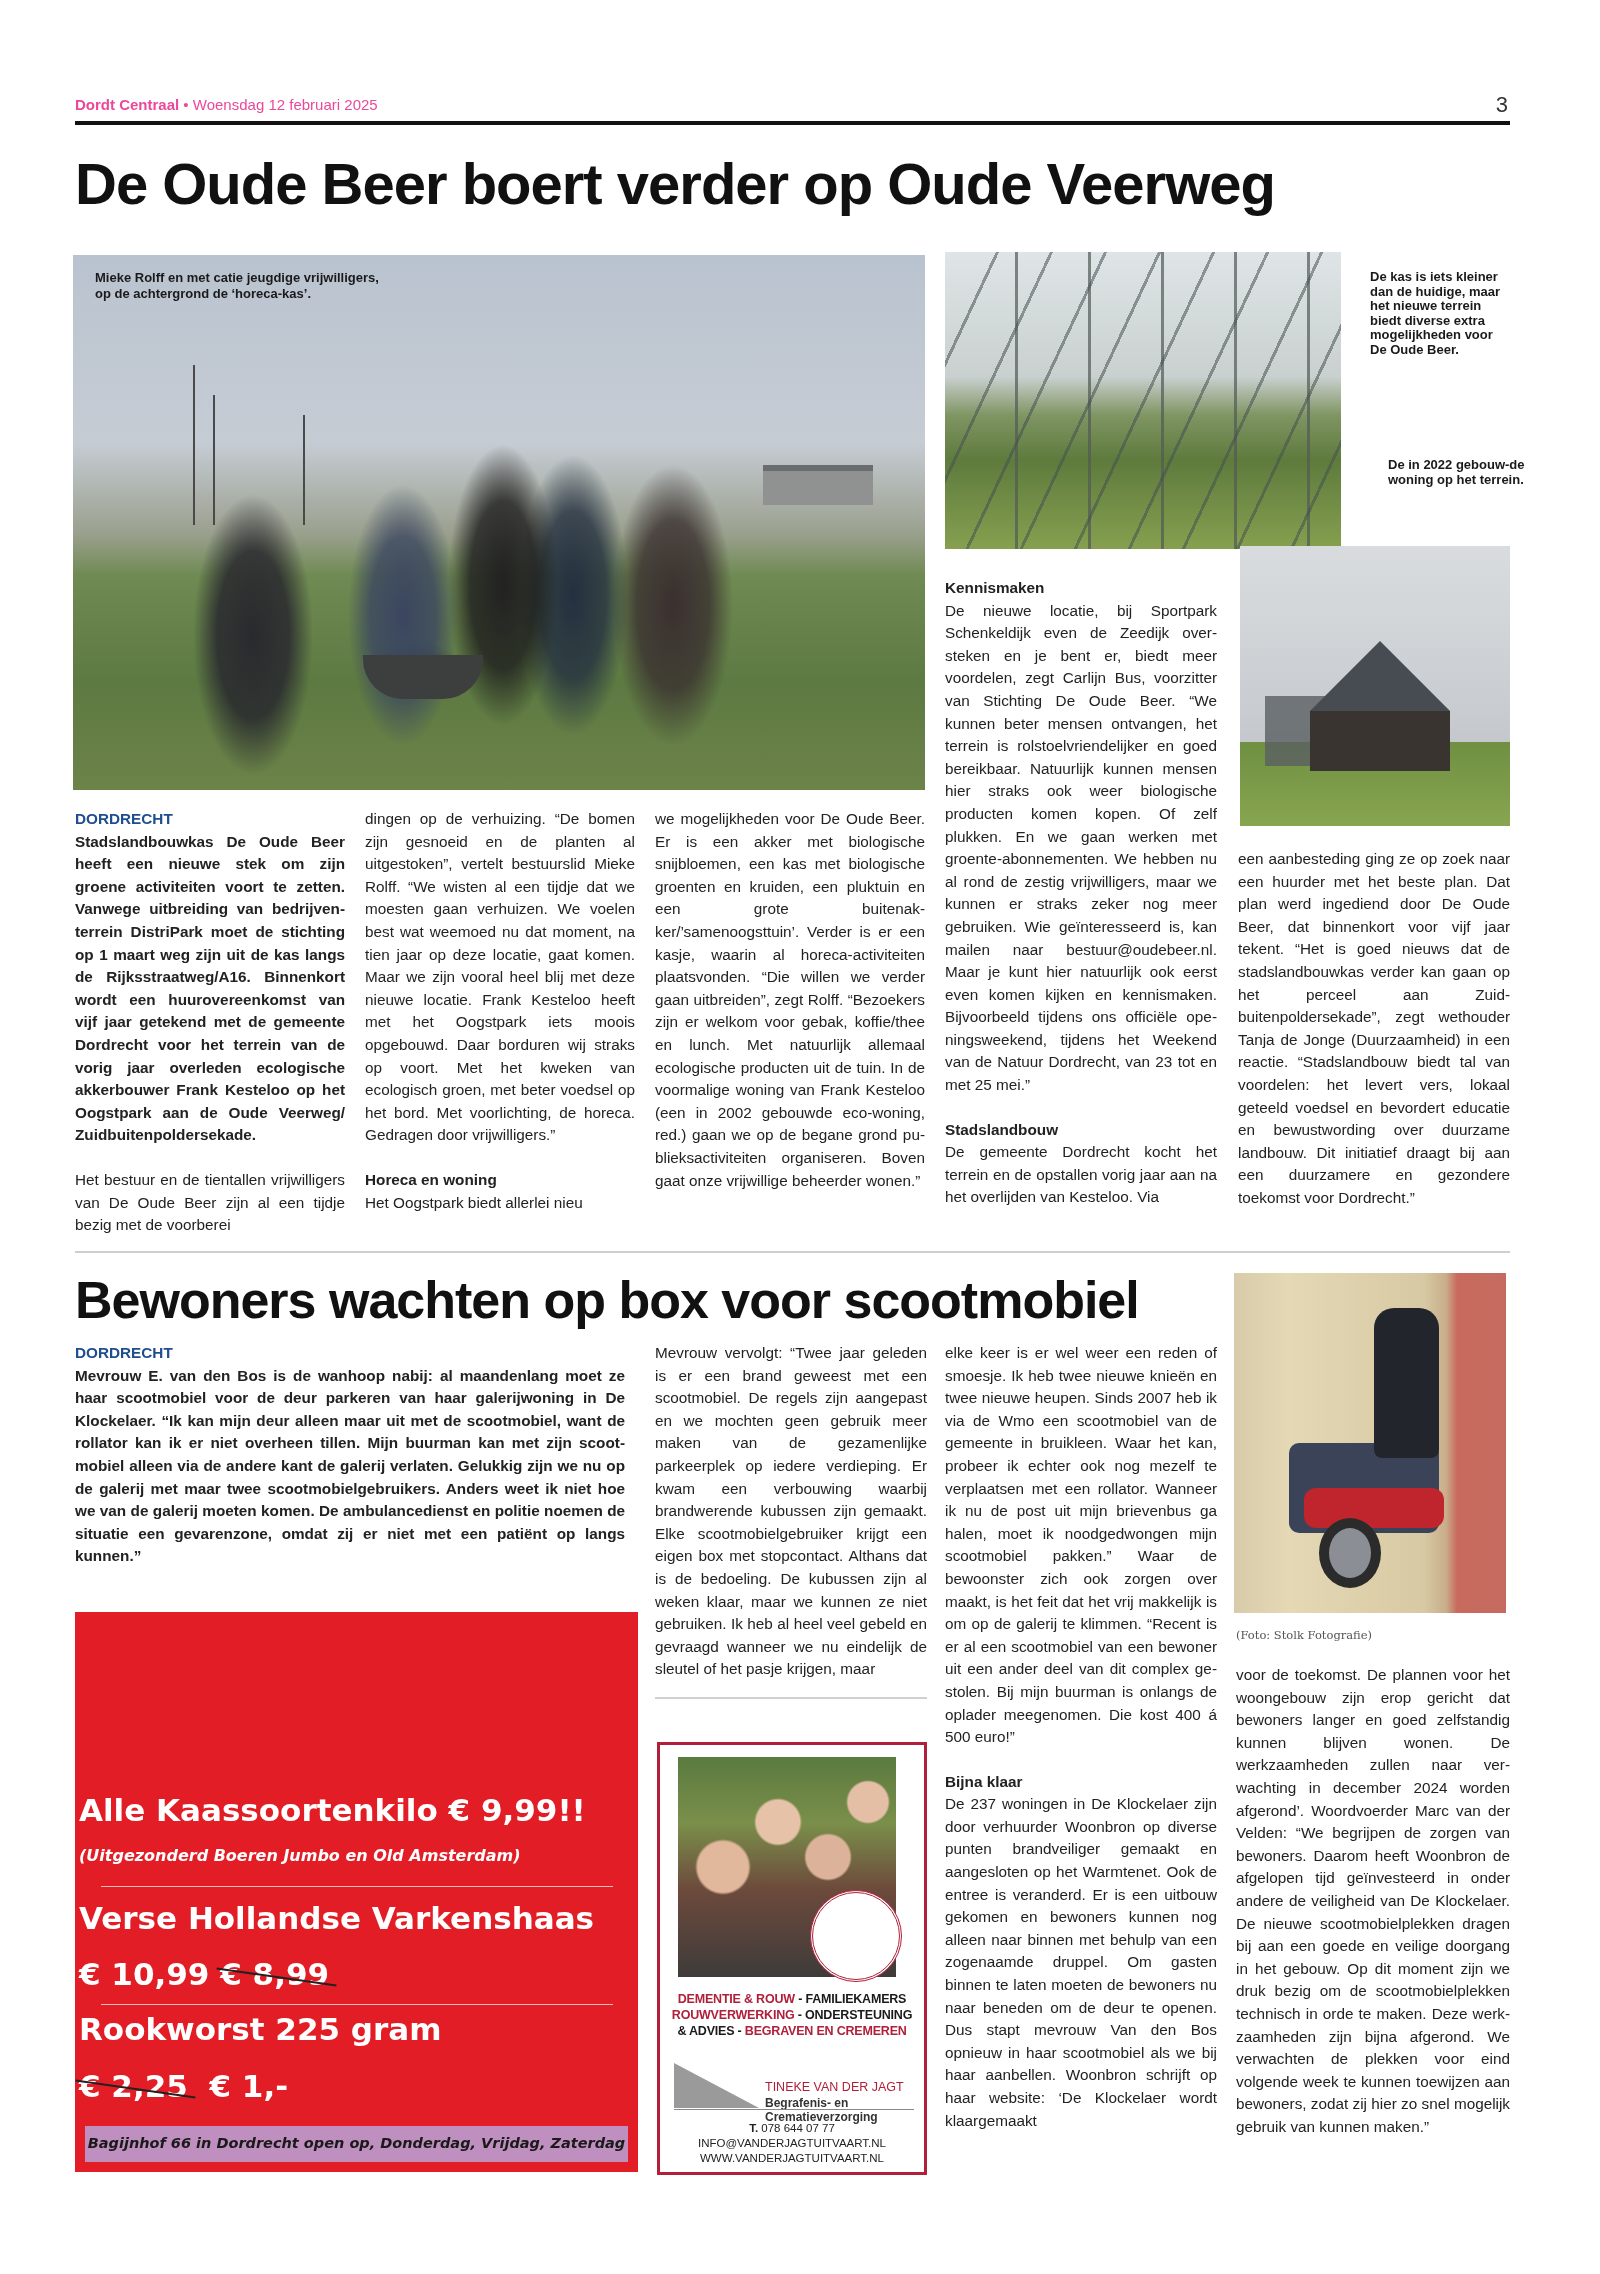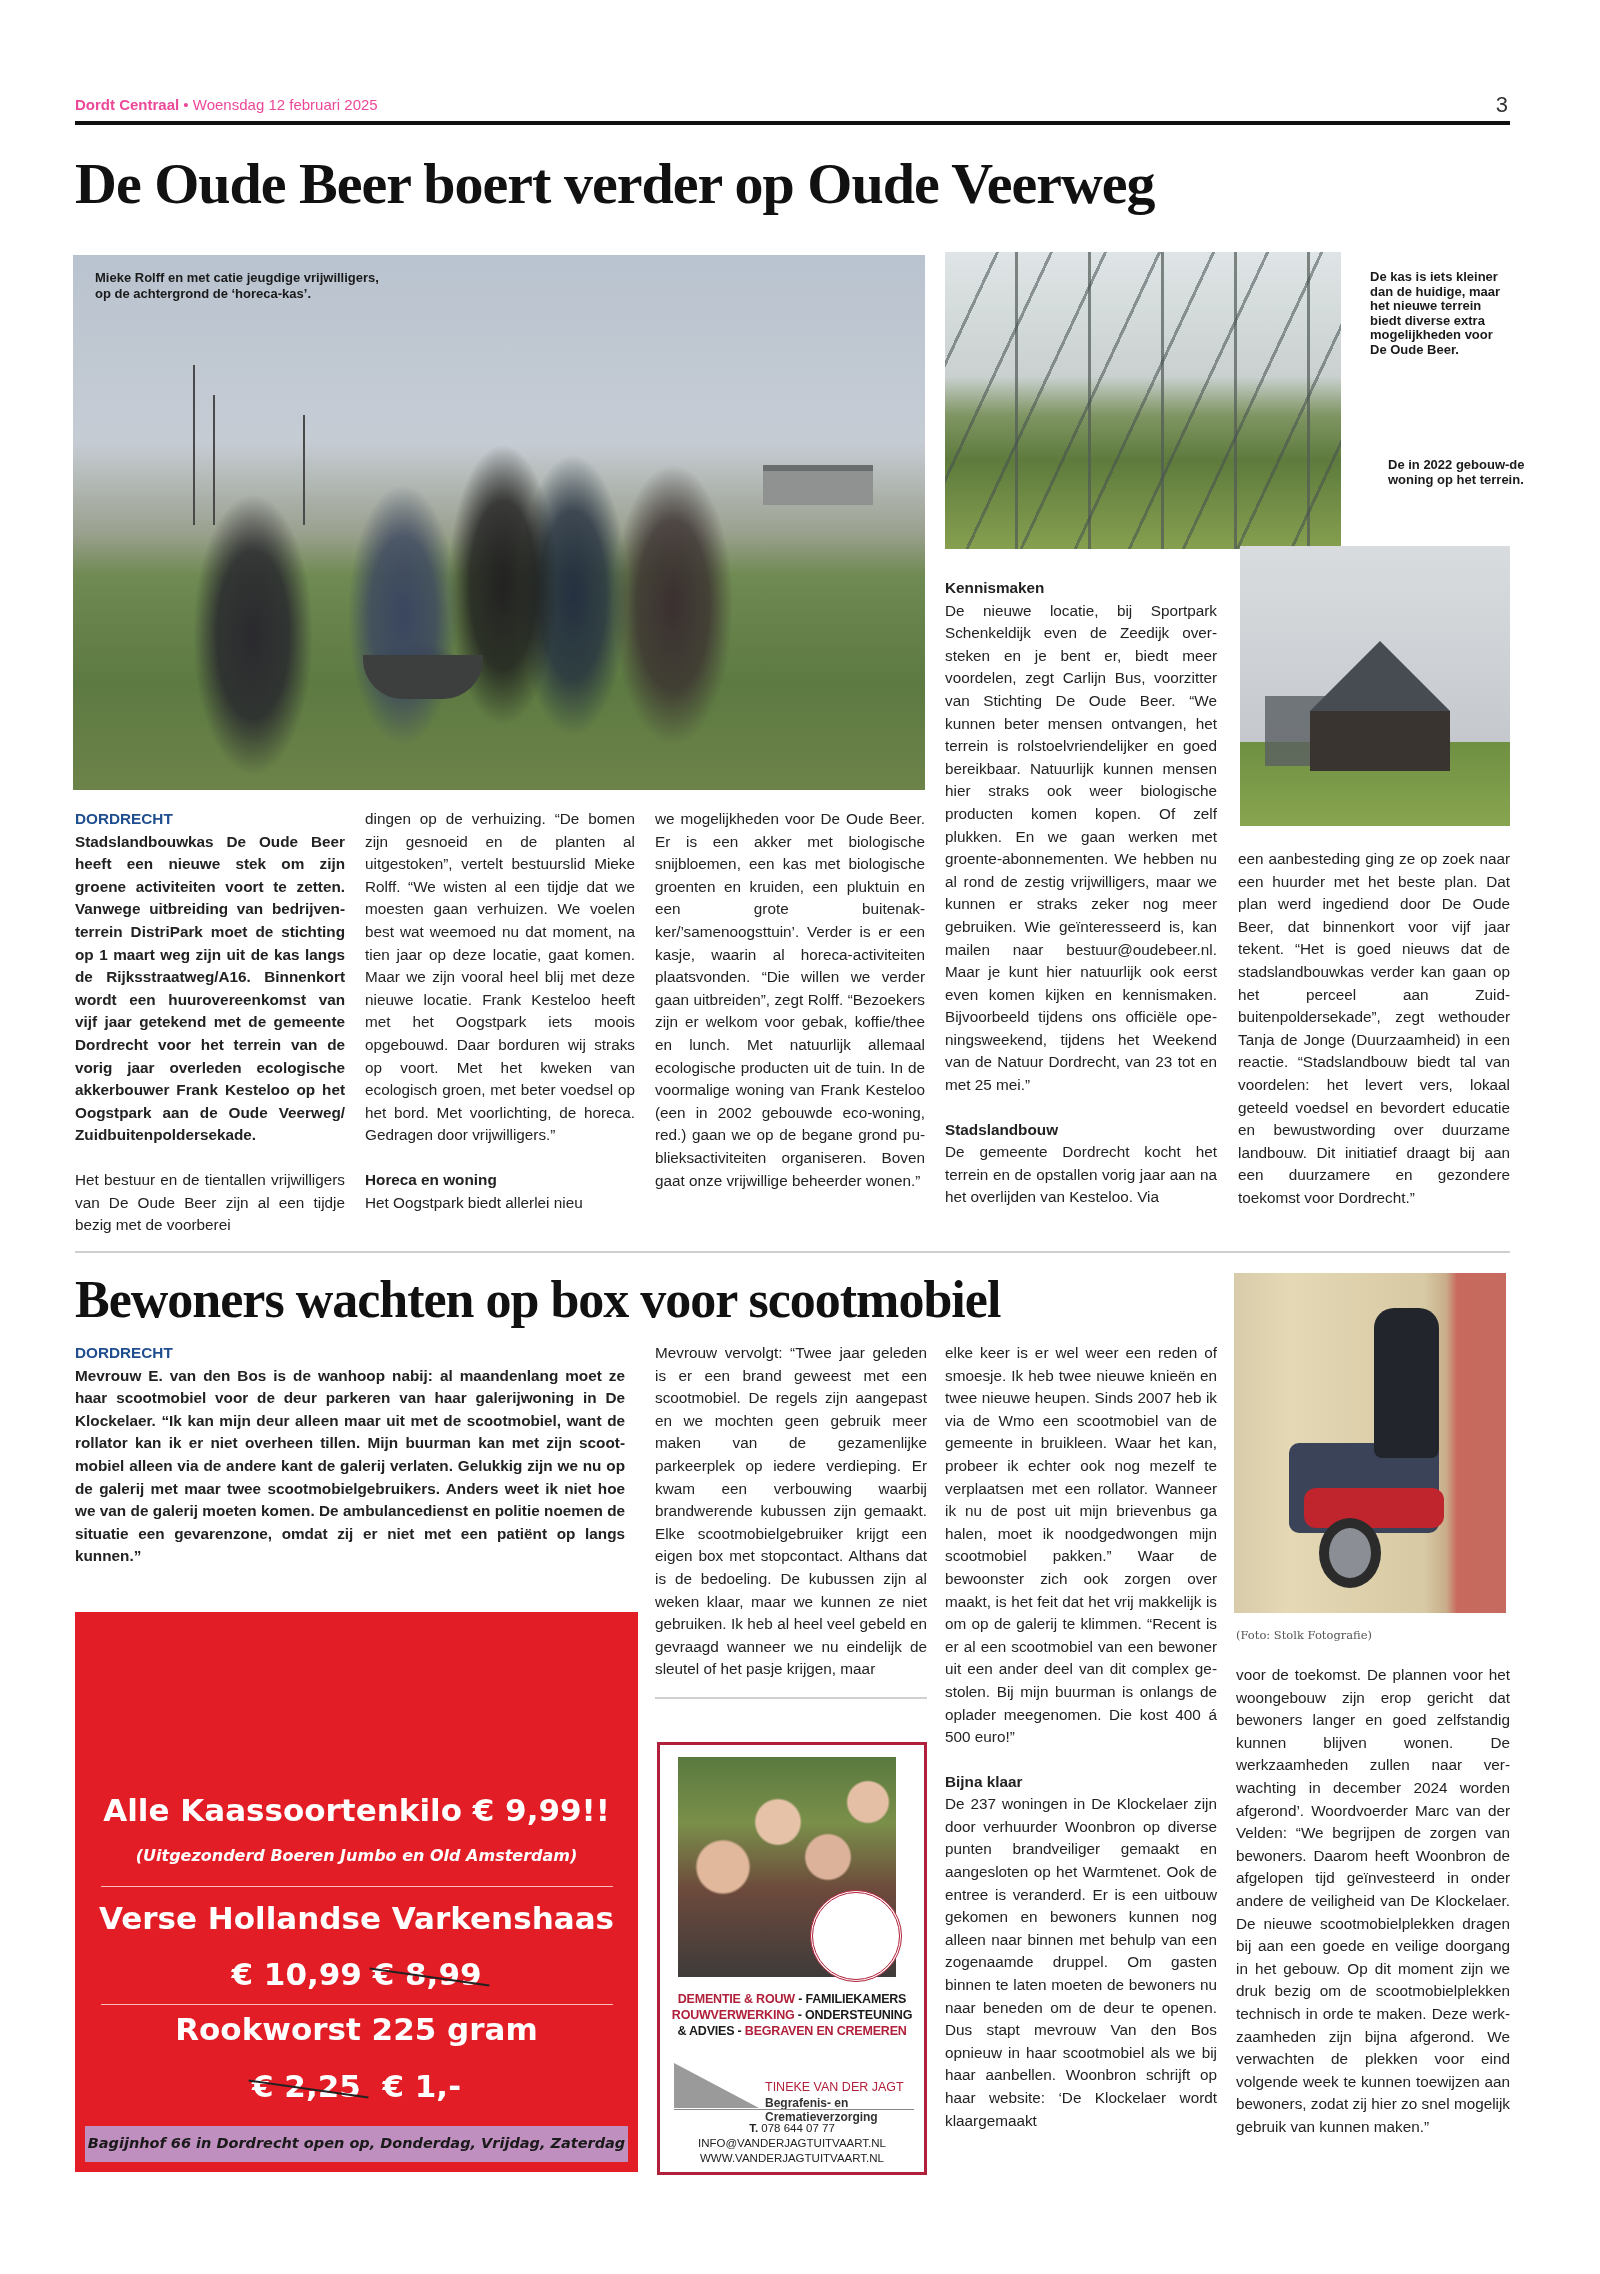--- a/index.html
+++ b/index.html
@@ -7,21 +7,21 @@
   body { position: relative; font-family: "Liberation Sans", "DejaVu Sans", sans-serif; color: #1a1a1a; }
   .abs { position: absolute; }
 
   
   .masthead { left: 75px; top: 96px; font-size: 15px; color: #ec4899; }
   .masthead .paper { font-weight: bold; }
   .pagenum { right: 92px; top: 92px; font-size: 22px; color: #333; }
   .rule-thick { left: 75px; top: 121px; width: 1435px; height: 4px; background: #111; }
 
   
-  .headline { font-family: Liberation Serif, serif; color: #111; letter-spacing: -1px; white-space: nowrap; }
+  .headline { font-family: Liberation Sans, sans-serif; color: #111; letter-spacing: -1px; white-space: nowrap; }
   .h1 { left: 75px; top: 150px; font-size: 58px; }
   .h2 { left: 75px; top: 1270px; font-size: 52px; }
 
   
   .col { font-size: 15.3px; line-height: 22.6px; text-align: justify; hyphens: manual; color: #222; }
   .col p { margin-bottom: 22px; }
   .col p:last-child { margin-bottom: 0; }
   .dateline { color: #1f4e8f; font-weight: bold; display: block; }
   .lead { font-weight: bold; }
   .subhead { font-weight: bold; display: block; }
@@ -82,21 +82,21 @@
   .photo-scooter .wheel { position: absolute; left: 85px; top: 245px; width: 62px; height: 70px; border-radius: 50%; background: #8b8f95; border: 10px solid #2b2b2b; }
   .photo-credit { left: 1236px; top: 1628px; font-family: "DejaVu Serif", serif; font-size: 11.5px; color: #555; }
 
   
   .ad-kaas { left: 75px; top: 1612px; width: 563px; height: 560px; background: #e31d25; border: 4px solid #e31d25; }
   .ad-kaas .logo-box { position: absolute; left: 6px; top: 6px; width: 543px; height: 145px; background: #ffffff; }
   .ad-kaas .cloche { position: absolute; left: 182px; top: 22px; width: 210px; height: 105px; border: 2px solid #9a9a9a; border-bottom: none; border-radius: 110px 110px 0 0; }
   .ad-kaas .knob { position: absolute; left: 278px; top: 12px; width: 16px; height: 12px; border: 2px solid #9a9a9a; border-radius: 8px 8px 0 0; }
   .ad-kaas .plate { position: absolute; left: 168px; top: 125px; width: 240px; height: 9px; border: 2px solid #b0b0b0; }
   .ad-kaas .logo-text { position: absolute; left: 0; width: 100%; top: 78px; text-align: center; font-family: "DejaVu Serif", "Liberation Serif", serif; font-size: 42px; color: #555; letter-spacing: 0.5px; }
-  .ad-line { position: absolute; left: 0; width: 100%; text-align: center; color: #ffffff; font-weight: bold; font-family: "DejaVu Sans", "Liberation Sans", sans-serif; }
+  .ad-line { position: absolute; left: 0; width: 100%; color: #ffffff; font-weight: bold; font-family: "DejaVu Sans", "Liberation Sans", sans-serif; }
   .ad-kaas .l1 { top: 176px; font-size: 31px; }
   .ad-kaas .l1-sub { top: 230px; font-size: 16px; font-style: italic; }
   .ad-kaas .div1 { position: absolute; left: 22px; width: 512px; height: 1px; top: 270px; background: rgba(255,255,255,0.7); }
   .ad-kaas .l2 { top: 284px; font-size: 31px; }
   .ad-kaas .l2-price { top: 340px; font-size: 31px; }
   .ad-kaas .div2 { position: absolute; left: 22px; width: 512px; height: 1px; top: 388px; background: rgba(255,255,255,0.7); }
   .ad-kaas .l3 { top: 395px; font-size: 31px; }
   .ad-kaas .l3-price { top: 452px; font-size: 31px; }
   .strike { position: relative; }
   .strike::after { content: ""; position: absolute; left: -4px; right: -8px; top: 55%; height: 1.5px; background: #222; transform: rotate(8deg); }

